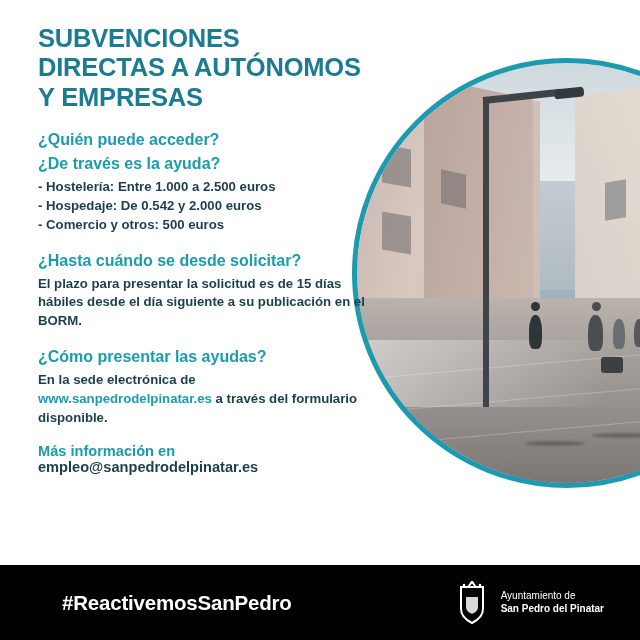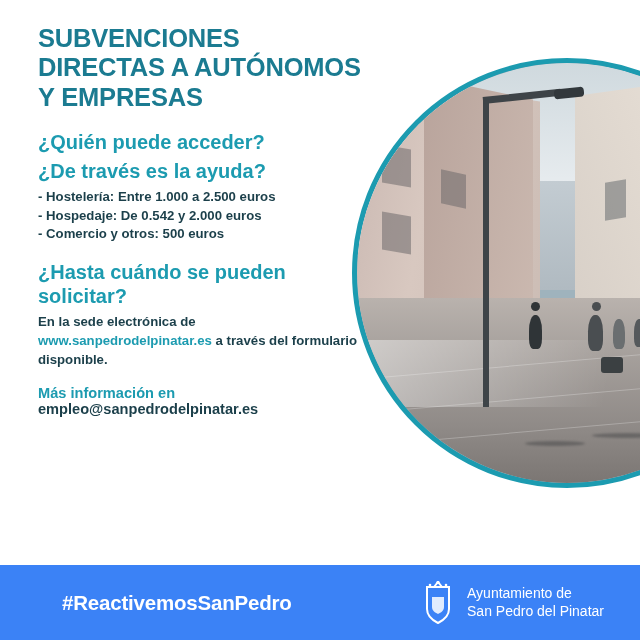--- a/index.html
+++ b/index.html
@@ -171,21 +171,21 @@
     color: #1b7b91;
     font-weight: bold;
     font-size: 25.5px;
     line-height: 1.15;
     letter-spacing: -0.2px;
     margin-bottom: 18px;
   }
   .q {
     color: #1c9bb0;
     font-weight: bold;
-    font-size: 20px;
+    font-size: 16px;
     line-height: 1.2;
     margin-bottom: 5px;
   }
   .body {
     color: #1b3f4a;
     font-weight: bold;
     font-size: 13.2px;
     line-height: 1.42;
     margin-bottom: 16px;
   }
@@ -196,21 +196,21 @@
     font-weight: bold;
     font-size: 14.6px;
   }
   .mas .mail { color: #1b3f4a; }
 
   
   .footer {
     position: absolute;
     left: 0; bottom: 0;
     width: 640px; height: 75px;
-    background: #3b82f6;
+    background: #000000;
     display: flex;
     align-items: center;
   }
   .hashtag {
     color: #ffffff;
     font-weight: bold;
     font-size: 20.5px;
     margin-left: 62px;
     letter-spacing: -0.2px;
   }
@@ -221,25 +221,25 @@
     align-items: center;
     gap: 12px;
   }
   .crest {
     width: 34px; height: 44px;
     position: relative;
   }
   .crest svg { display: block; }
   .brand-text {
     color: #ffffff;
-    font-size: 14px;
+    font-size: 10px;
     line-height: 1.25;
     font-weight: normal;
   }
-  .brand-text .l2 { font-weight: normal; }
+  .brand-text .l2 { font-weight: bold; }
 </style>
 </head>
 <body>
 
 <div class="poster">
 
   <div class="photo-wrap">
     <div class="photo-circle">
       <div class="photo-inner">
         <div class="sky"></div>
@@ -280,22 +280,24 @@
 
     <div class="headline">SUBVENCIONES DIRECTAS A AUTÓNOMOS Y EMPRESAS</div>
 
     <div class="q">¿Quién puede acceder?</div>
 
     <div class="q">¿De través es la ayuda?</div>
     <div class="body" style="white-space:pre-line">- Hostelería: Entre 1.000 a 2.500 euros
 - Hospedaje: De 0.542 y 2.000 euros
 - Comercio y otros: 500 euros</div>
 
-    <div class="q">¿Hasta cuándo se pueden solicitar?</div>
-
+    <div class="q">¿Hasta cuándo se desde solicitar?</div>
+    <div class="body">El plazo para presentar la solicitud es de 15 días hábiles desde el día siguiente a su publicación en el BORM.</div>
+
+    <div class="q">¿Cómo presentar las ayudas?</div>
     <div class="body small-gap"><span>En la sede electrónica de </span><span class="link">www.sanpedrodelpinatar.es</span><span> a través del formulario disponible.</span></div>
 
     <div class="mas"><span>Más información en </span><span class="mail">empleo@sanpedrodelpinatar.es</span></div>
   </div>
 
   <div class="footer">
     <div class="hashtag">#ReactivemosSanPedro</div>
     <div class="brand">
       <div class="crest">
         <svg width="34" height="46" viewBox="0 0 34 46" aria-hidden="true">

